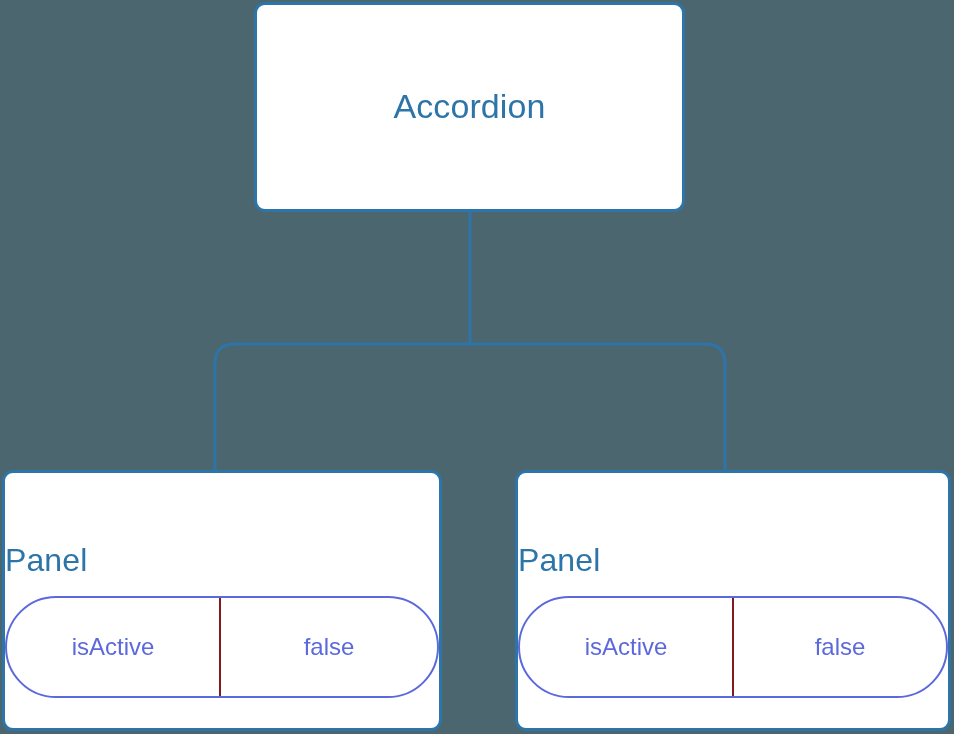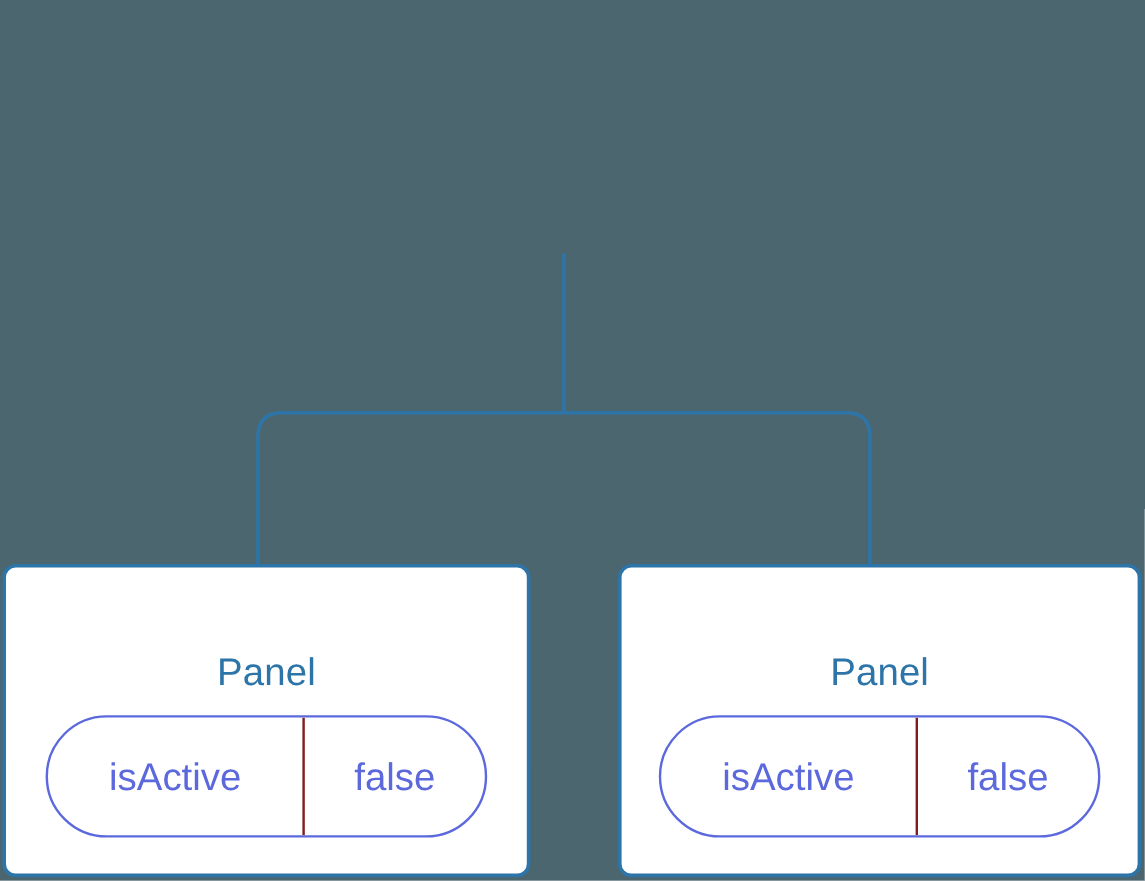--- a/index.html
+++ b/index.html
@@ -73,21 +73,20 @@
     font-size: 34px;
     font-weight: 400;
     line-height: 1.1;
     letter-spacing: 0.1px;
     white-space: nowrap;
   }
 
   .panel-inner {
     display: flex;
     flex-direction: column;
-    align-items: center;
     justify-content: flex-start;
     width: 100%;
     padding-top: 40px;
     box-sizing: border-box;
   }
 
   .panel-inner .node-title {
     font-size: 32px;
     margin-bottom: 18px;
   }
@@ -104,21 +103,21 @@
     background: transparent;
     overflow: hidden;
   }
 
   .state-pill .pill-key,
   .state-pill .pill-value {
     display: flex;
     align-items: center;
     justify-content: center;
     color: #5c69dd;
-    font-size: 32px;
+    font-size: 24px;
     font-weight: 400;
     white-space: nowrap;
     box-sizing: border-box;
   }
 
   .state-pill .pill-key {
     flex: 0 0 212px;
     padding: 0 18px;
   }
 
@@ -135,20 +134,23 @@
 
   <svg id="connector-layer" viewBox="0 0 954 734" width="954" height="734" xmlns="http://www.w3.org/2000/svg">
 
     <path d="M 470 211 L 470 344" fill="none" stroke="#2d75a8" stroke-width="3" stroke-linecap="butt"></path>
 
     <path d="M 470 344 L 235 344 Q 215 344 215 364 L 215 471" fill="none" stroke="#2d75a8" stroke-width="3" stroke-linecap="butt" stroke-linejoin="round"></path>
 
     <path d="M 470 344 L 705 344 Q 725 344 725 364 L 725 471" fill="none" stroke="#2d75a8" stroke-width="3" stroke-linecap="butt" stroke-linejoin="round"></path>
   </svg>
 
+  <div class="node-card" id="node-accordion">
+    <span class="node-title">Accordion</span>
+  </div>
 
   <div class="node-card" id="node-panel-left">
     <div class="panel-inner">
       <span class="node-title">Panel</span>
       <div class="state-pill">
         <span class="pill-key">isActive</span>
         <span class="pill-value">false</span>
       </div>
     </div>
   </div>

